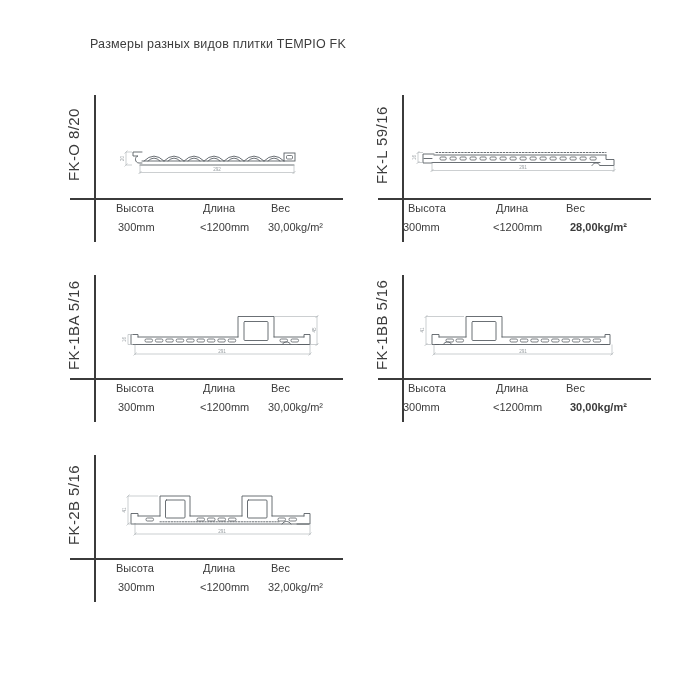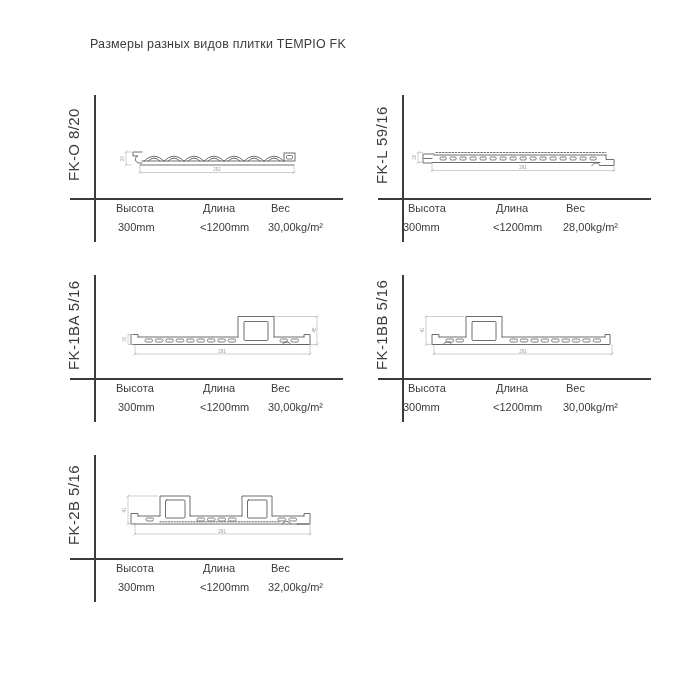--- a/index.html
+++ b/index.html
@@ -20,21 +20,21 @@
   }
   .vline { position:absolute; left:24px; top:5px; width:1.5px; height:147px; background:#3b3b3b; }
   .hline { position:absolute; left:0; top:108px; width:273px; height:1.5px; background:#3b3b3b; }
   .hdr  { position:absolute; top:112px; font-size:11px; color:#3b3b3b; }
   .val  { position:absolute; top:131px; font-size:11px;  color:#3b3b3b;text-align:right; }
   
   .sec-l .c1 { left:46px; }  .sec-l .c2 { left:133px; } .sec-l .c3 { left:201px; }
   .sec-l .w1 { left:48px; }  .sec-l .w2 { left:130px; } .sec-l .w3 { left:198px; }
   
   .sec-r .c1 { left:30px; }  .sec-r .c2 { left:118px; } .sec-r .c3 { left:188px; }
-  .sec-r .w1 { left:25px; }  .sec-r .w2 { left:115px; } .sec-r .w3 { left:185px; }
+  .sec-r .w1 { left:25px; }  .sec-r .w2 { left:115px; } .sec-r .w3 { left:192px;font-weight:bold; }
   .drawing { position:absolute; }
   .pf   { stroke:#5a6065; fill:none; stroke-width:0.9; stroke-linecap:round; }
   .hole { stroke:#5a6065; fill:none; stroke-width:0.8; }
   .dim  { stroke:#b6babd; fill:none; stroke-width:0.7; }
   .dimt { fill:#989ea2; font-size:4.6px; font-family:"Liberation Sans", sans-serif; }
 </style>
 </head>
 <body>
 
 <div class="canvas">

